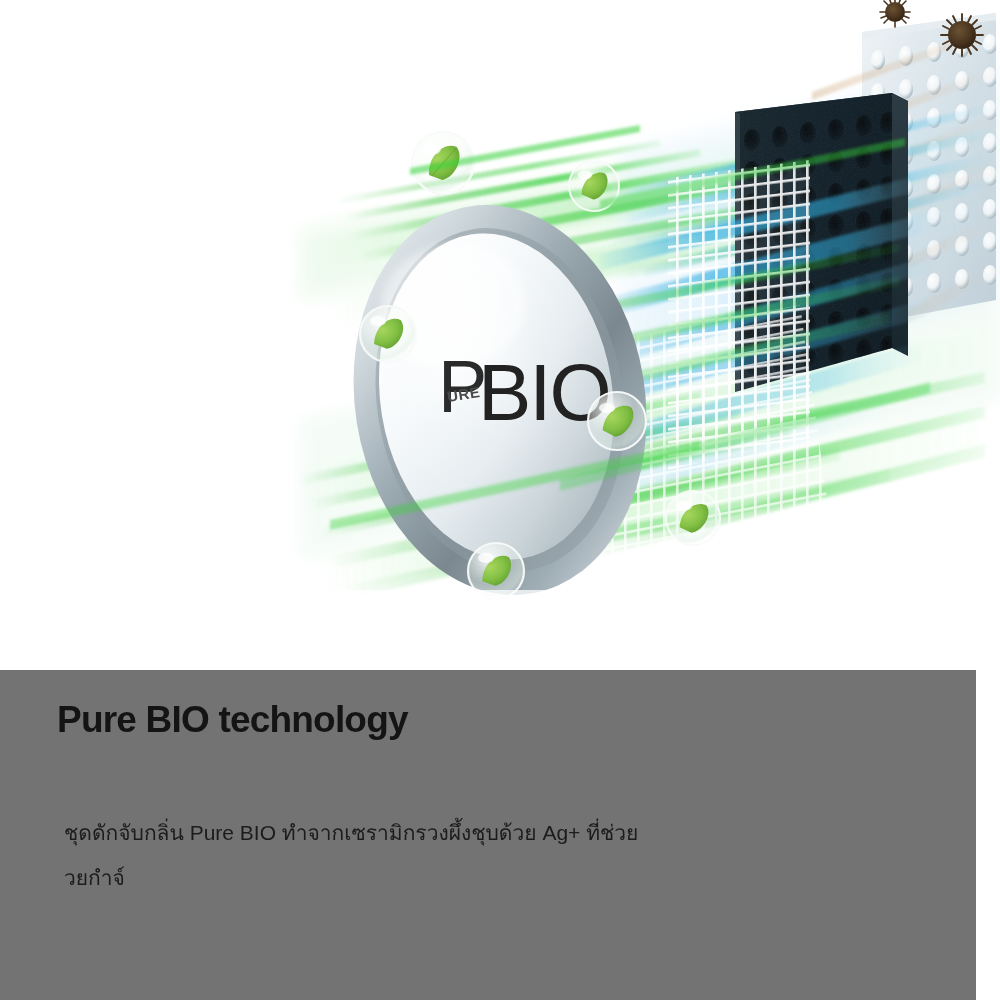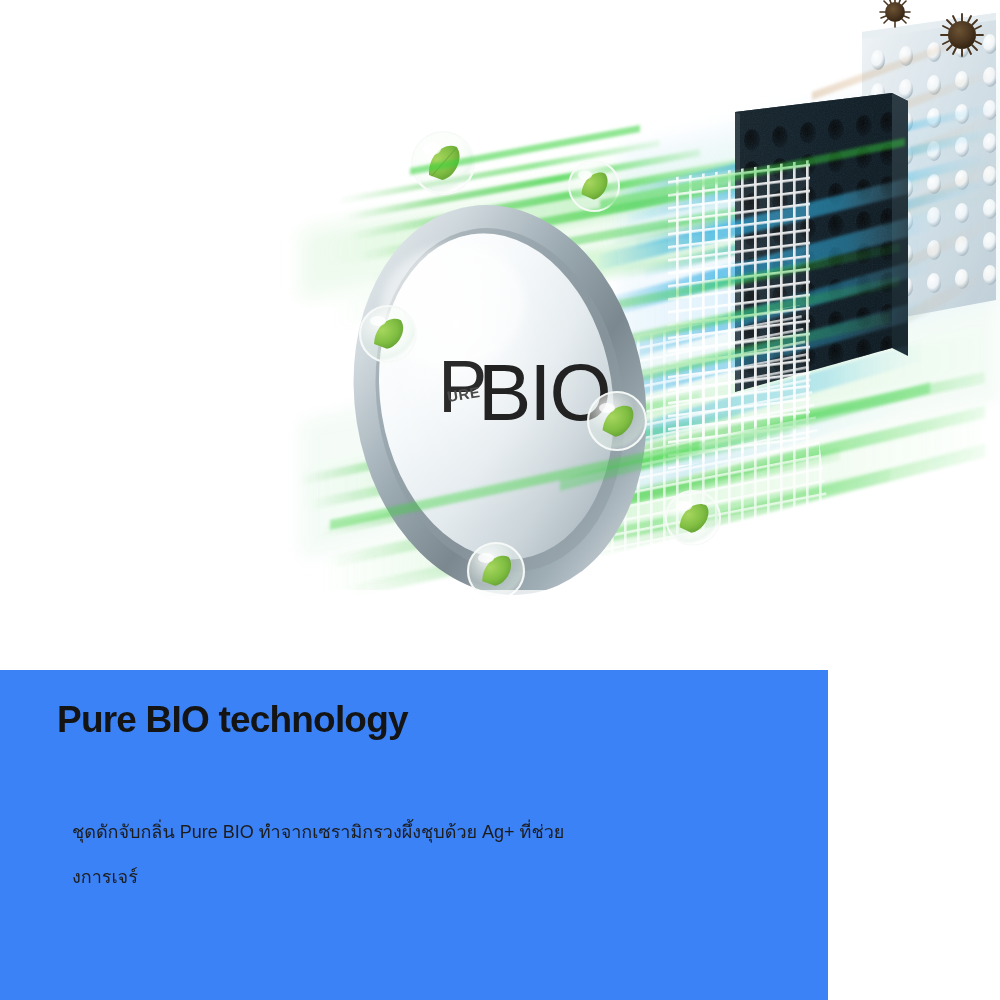--- a/index.html
+++ b/index.html
@@ -32,45 +32,45 @@
     width: 1000px;
     height: 670px;
     display: block;
   }
 
   
   #text-block {
     position: absolute;
     left: 0;
     top: 670px;
-    width: 828px;
+    width: 976px;
     height: 330px;
-    background: #3b82f6;
+    background: #737373;
   }
   #page-title {
     position: absolute;
     left: 57px;
     top: 30px;
     margin: 0;
     font-family: "Liberation Sans", sans-serif;
     font-size: 37px;
     font-weight: bold;
     letter-spacing: -0.8px;
     color: #141414;
     line-height: 1.1;
     white-space: nowrap;
   }
   #body-copy {
     position: absolute;
-    left: 72px;
+    left: 64px;
     top: 140px;
     width: 660px;
     margin: 0;
     font-family: "Liberation Sans", sans-serif;
-    font-size: 18px;
+    font-size: 21px;
     font-weight: normal;
     color: #1c1c1c;
   }
   #body-copy .para-line {
     display: block;
     line-height: 45px;
     white-space: nowrap;
   }
 </style>
 </head>
@@ -571,15 +571,15 @@
     <rect x="0" y="590" width="1000" height="80" fill="#ffffff" opacity="0.75"></rect>
     <rect x="0" y="630" width="1000" height="40" fill="#ffffff"></rect>
   </svg>
 </div>
 
 <div id="text-block">
   <h1 id="page-title">Pure BIO technology</h1>
 
   <div id="body-copy">
     <span class="para-line">ชุดดักจับกลิ่น Pure BIO ทำจากเซรามิกรวงผึ้งชุบด้วย Ag+ ที่ช่วย</span>
-    <span class="para-line">งการเจร์</span>
+    <span class="para-line">วยกำจ์</span>
   </div>
 </div>
 
 </body></html>

